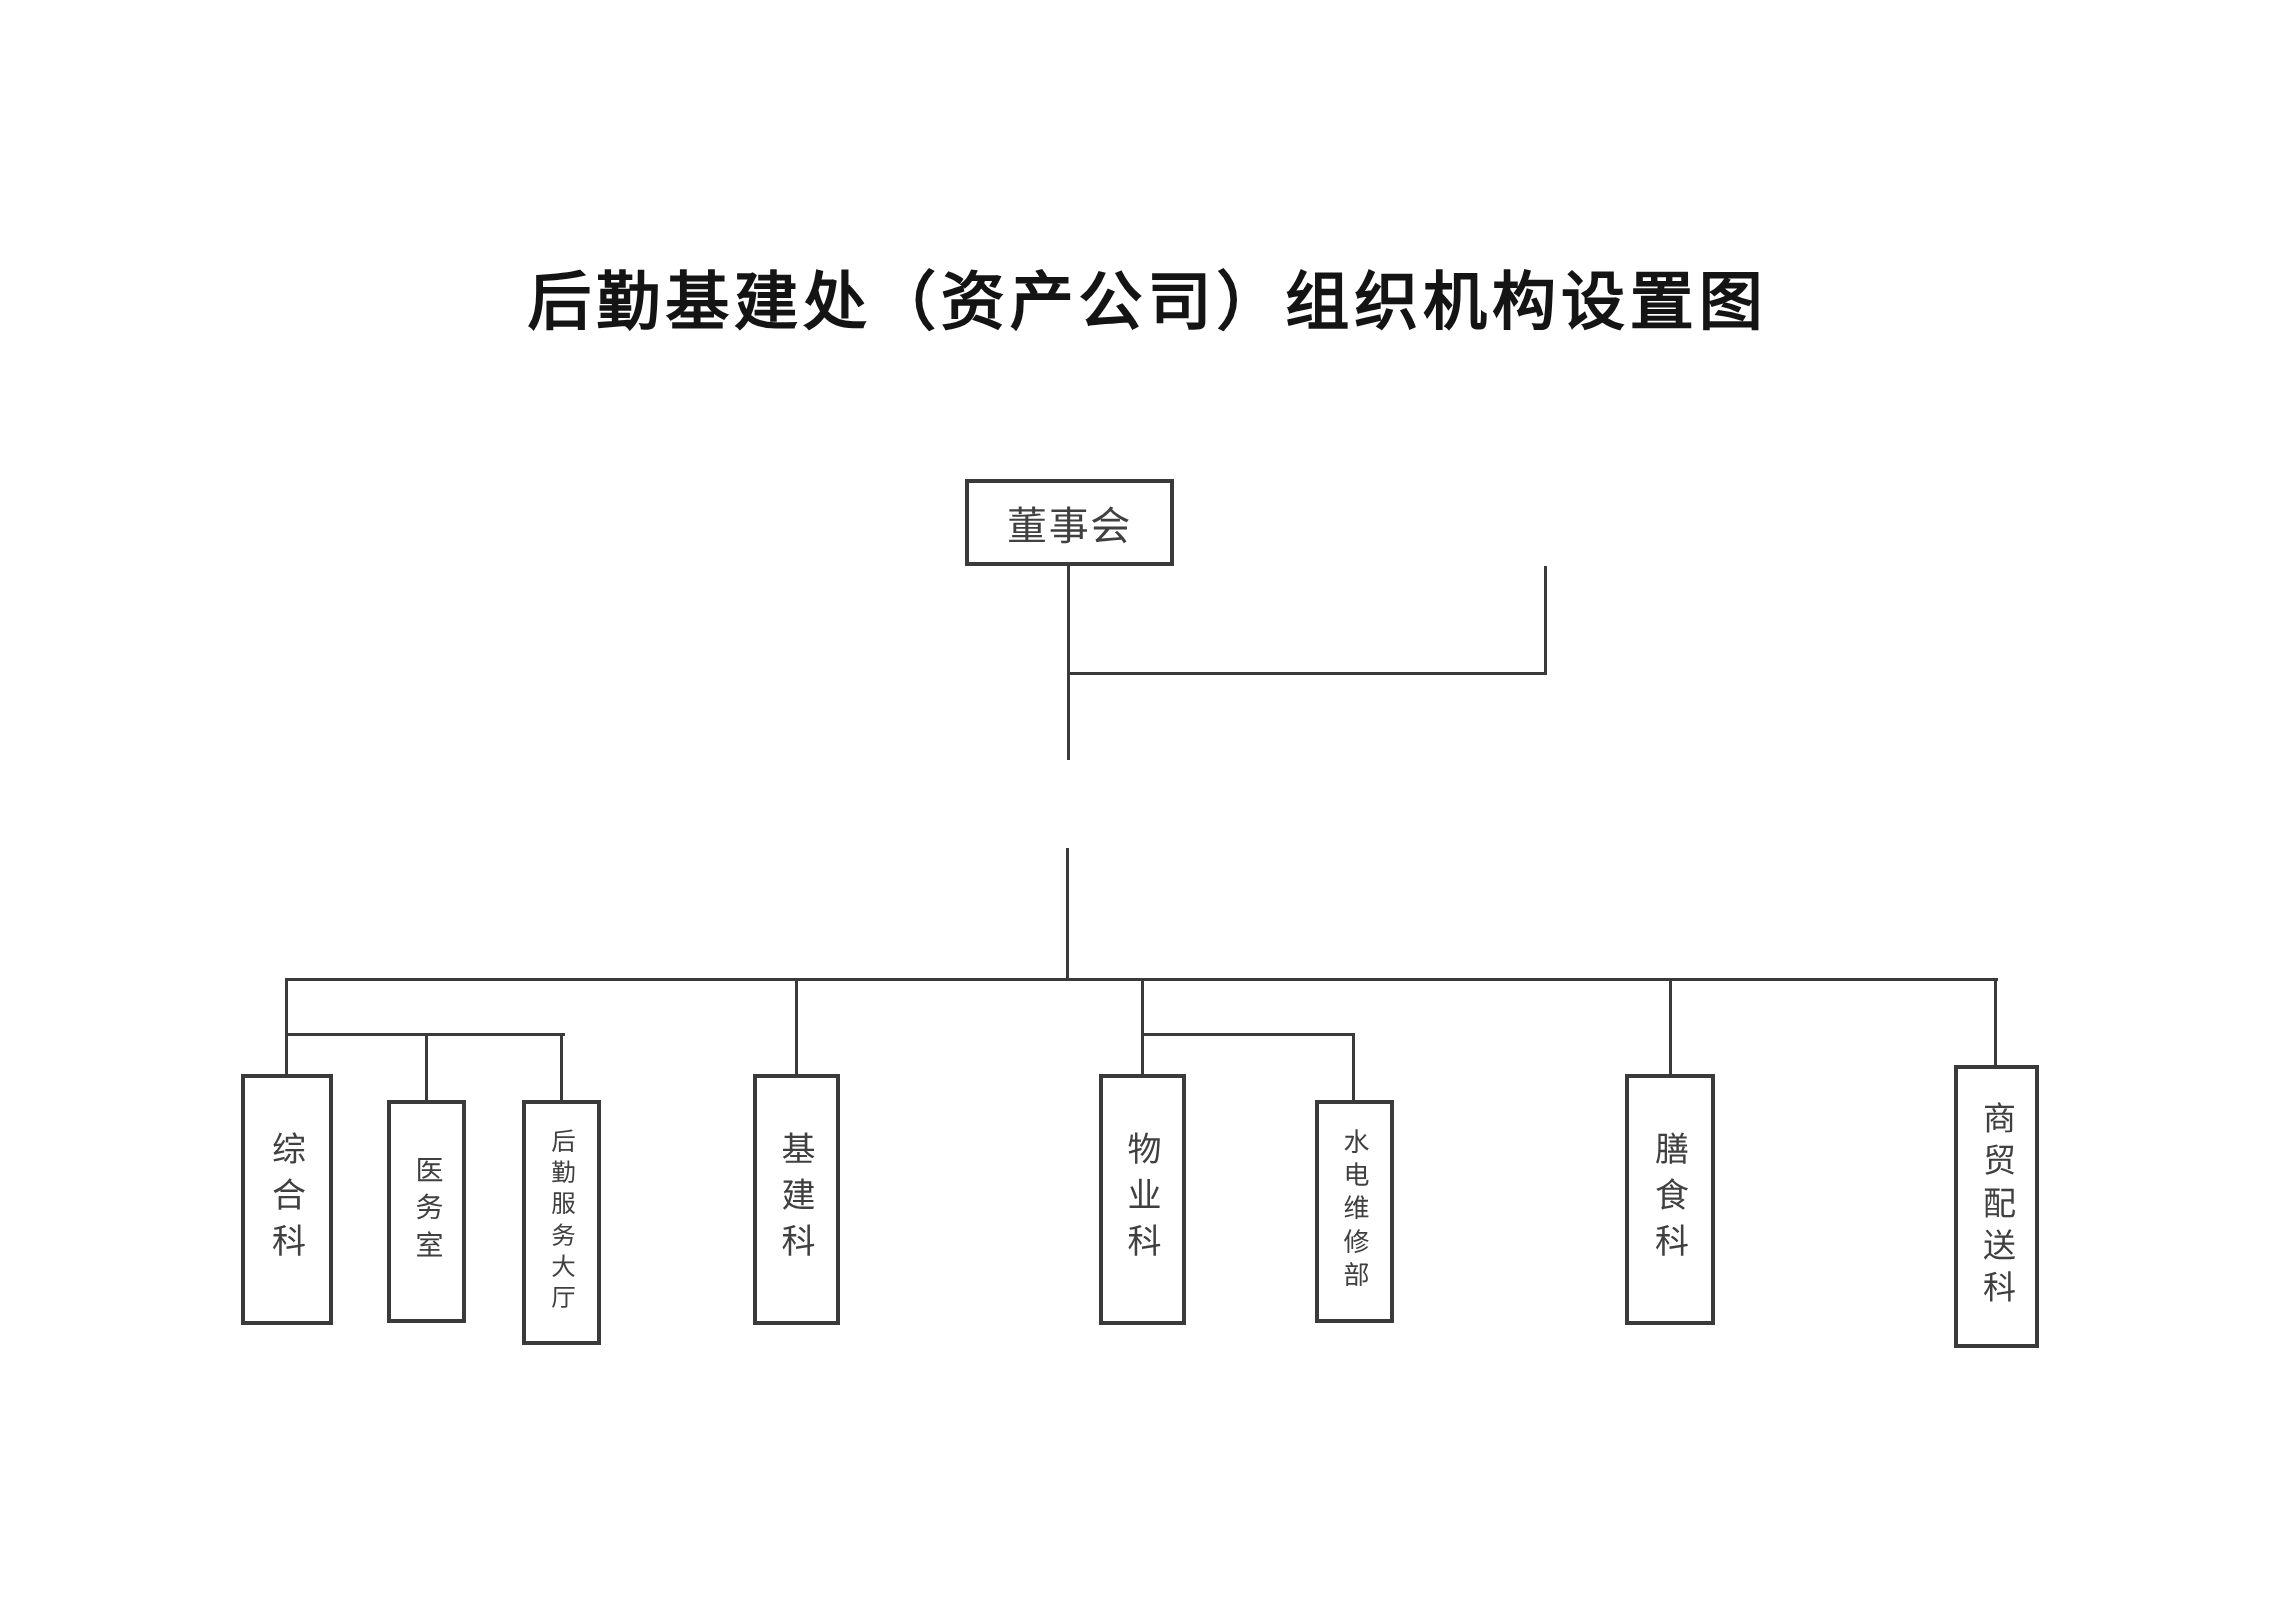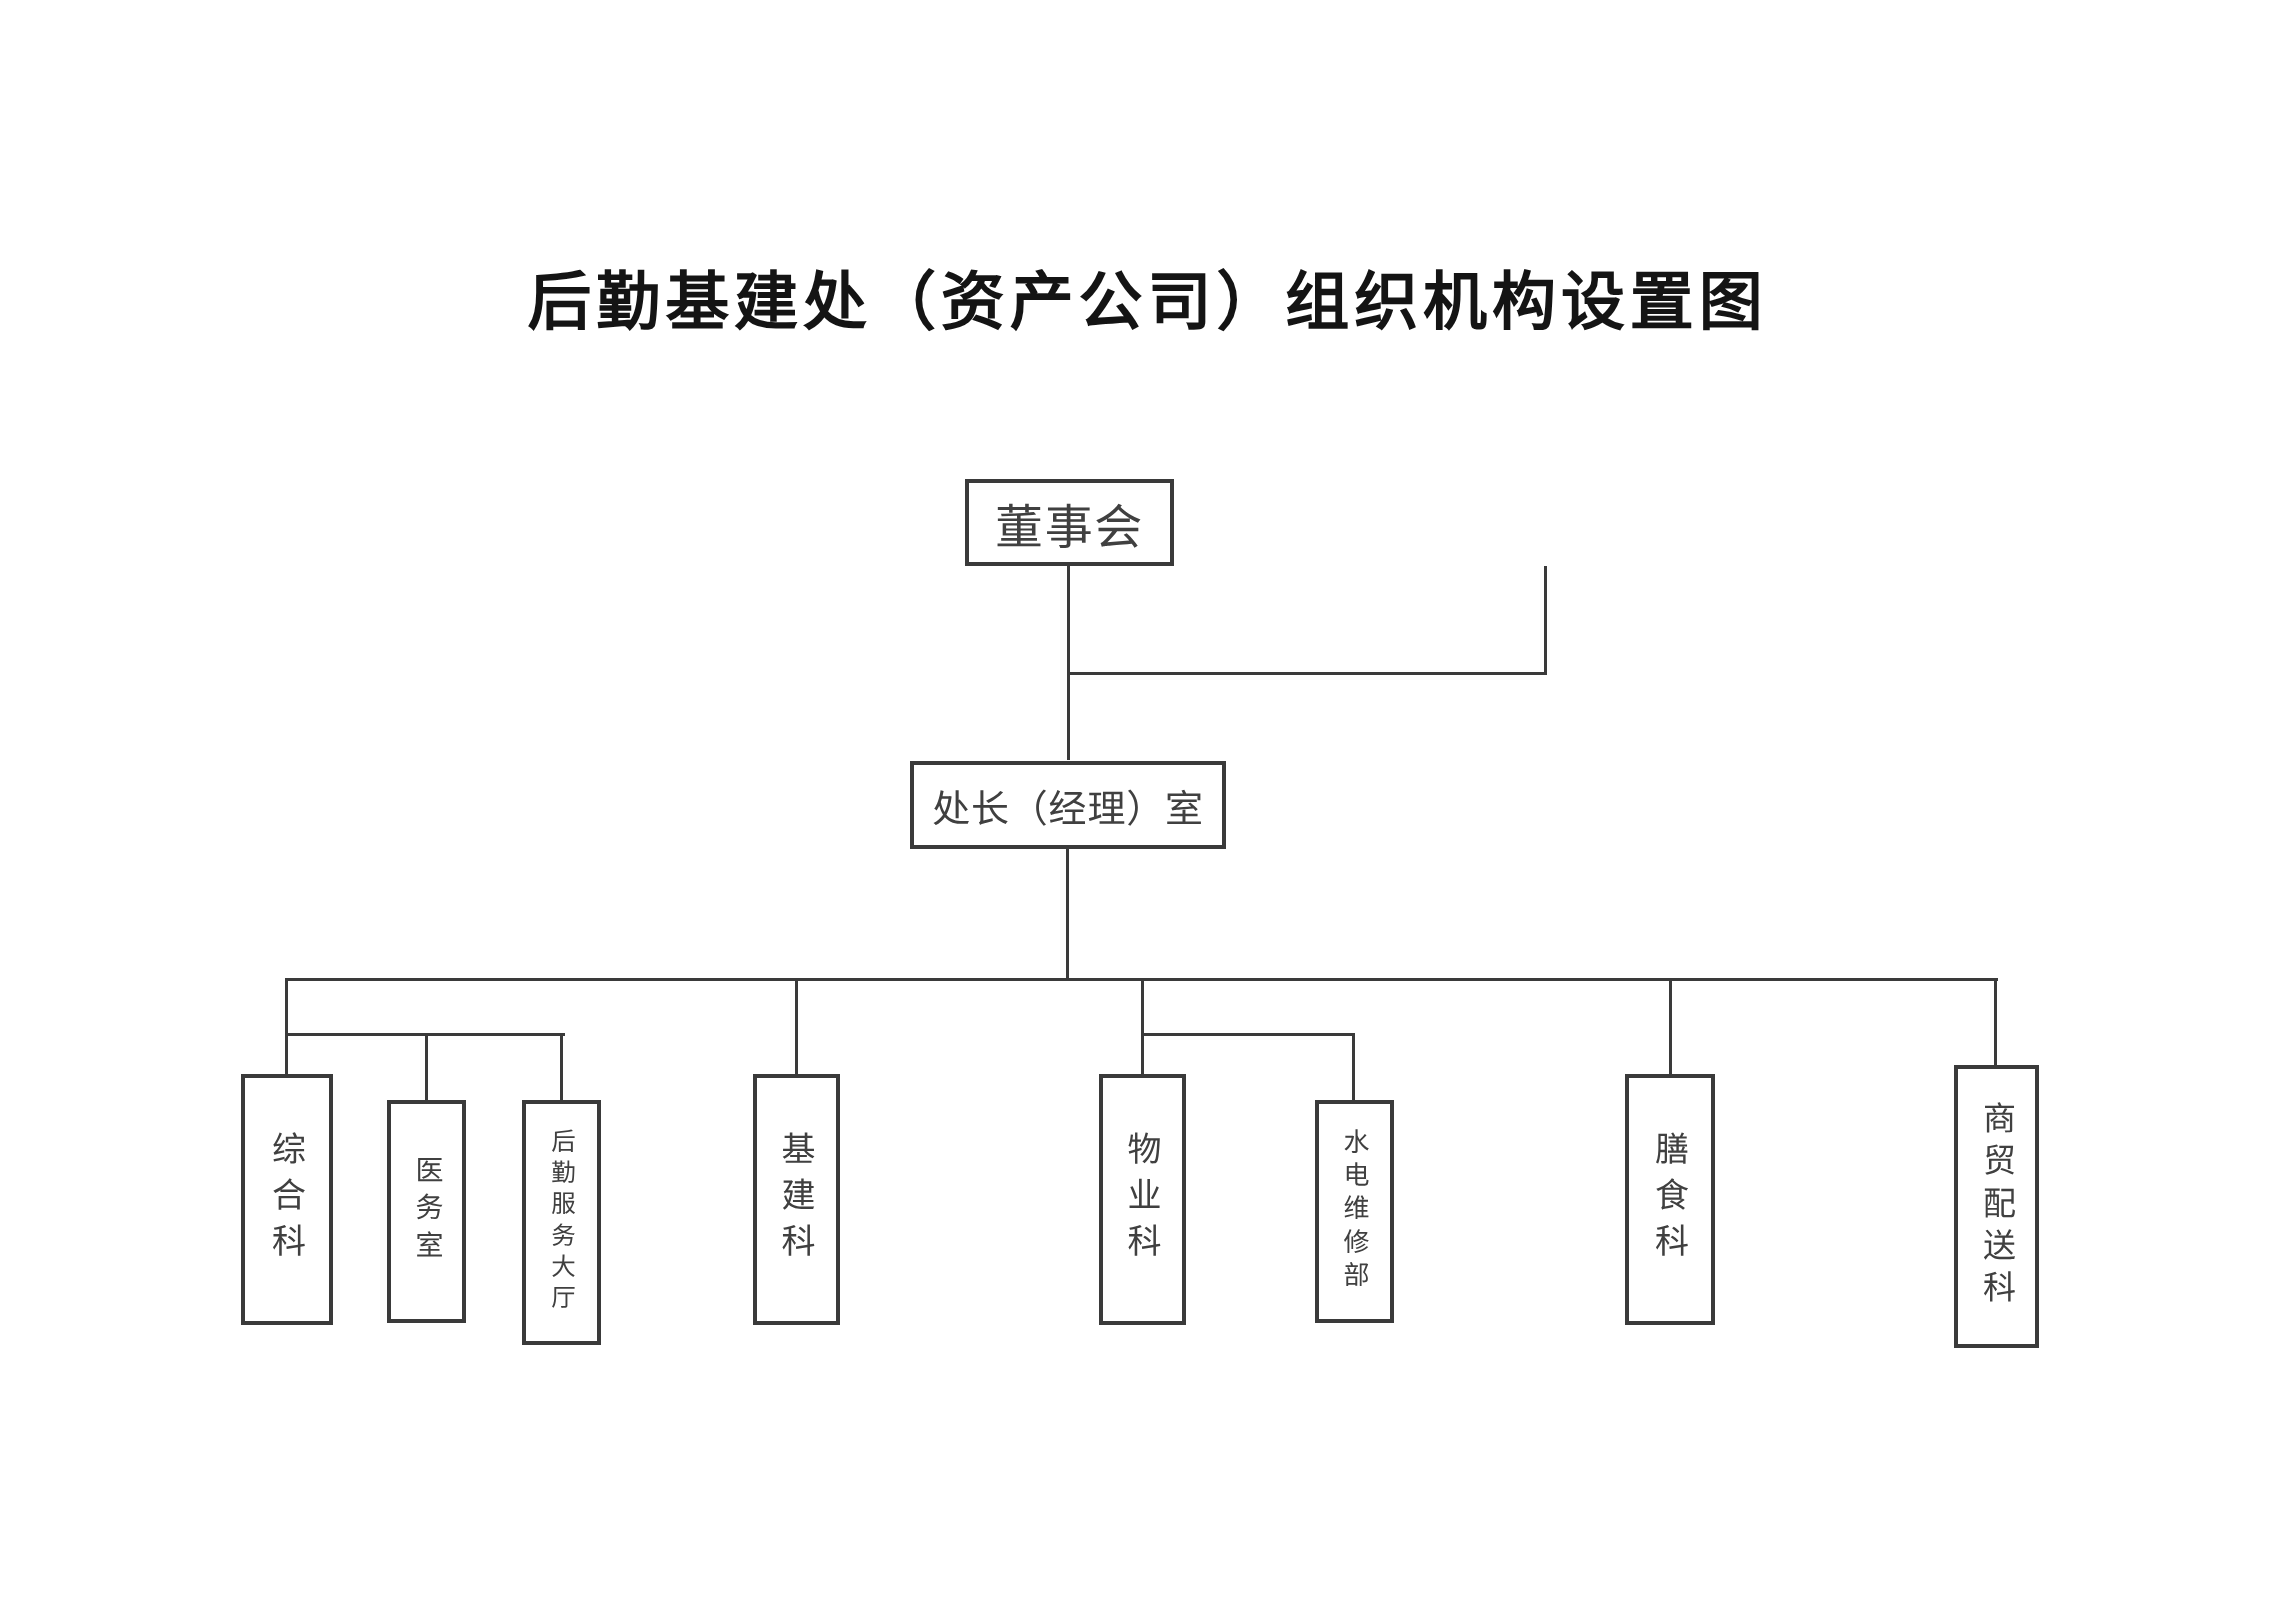--- a/index.html
+++ b/index.html
@@ -78,27 +78,24 @@
   <div class="vl" style="left:795px; top:978px; height:97px;"></div>
 
   <div class="vl" style="left:1141px; top:978px; height:97px;"></div>
   <div class="hl" style="left:1141px; top:1033px; width:214px;"></div>
   <div class="vl" style="left:1352px; top:1033px; height:67px;"></div>
 
   <div class="vl" style="left:1669px; top:978px; height:97px;"></div>
 
   <div class="vl" style="left:1994px; top:978px; height:88px;"></div>
 
-  <div class="node" style="left:965px; top:479px; width:209px; height:87px; font-size:48px;">
+  <div class="node" style="left:965px; top:479px; width:209px; height:87px; font-size:40px;">
     <span>董事会</span>
   </div>
 
-  <div class="node" style="left:910px; top:761px; width:316px; height:88px; font-size:38px; letter-spacing:0.8px;">
-    <span>处长（经理）室</span>
-  </div>
 
   <div class="node vnode" style="left:241px; top:1074px; width:92px; height:251px; font-size:34px;">
     <span>综合科</span>
   </div>
 
   <div class="node vnode" style="left:387px; top:1100px; width:79px; height:223px; font-size:28px;">
     <span>医务室</span>
   </div>
 
   <div class="node vnode tight" style="left:522px; top:1100px; width:79px; height:245px; font-size:24.5px;">

